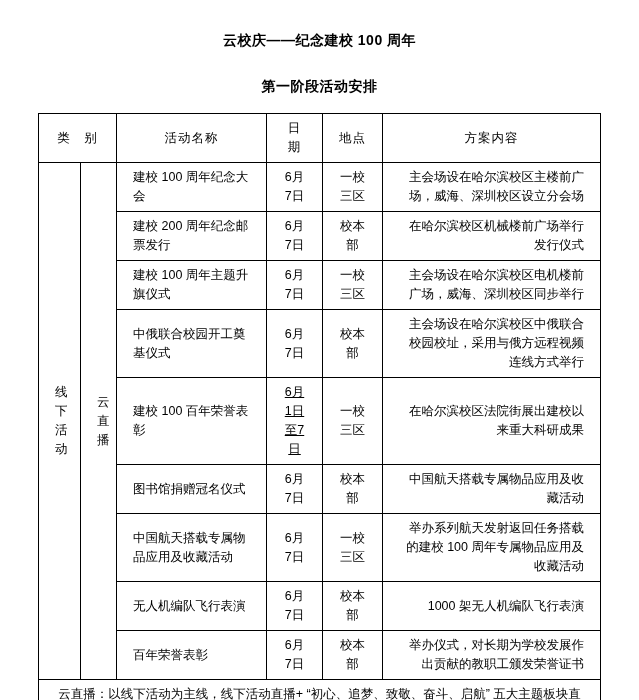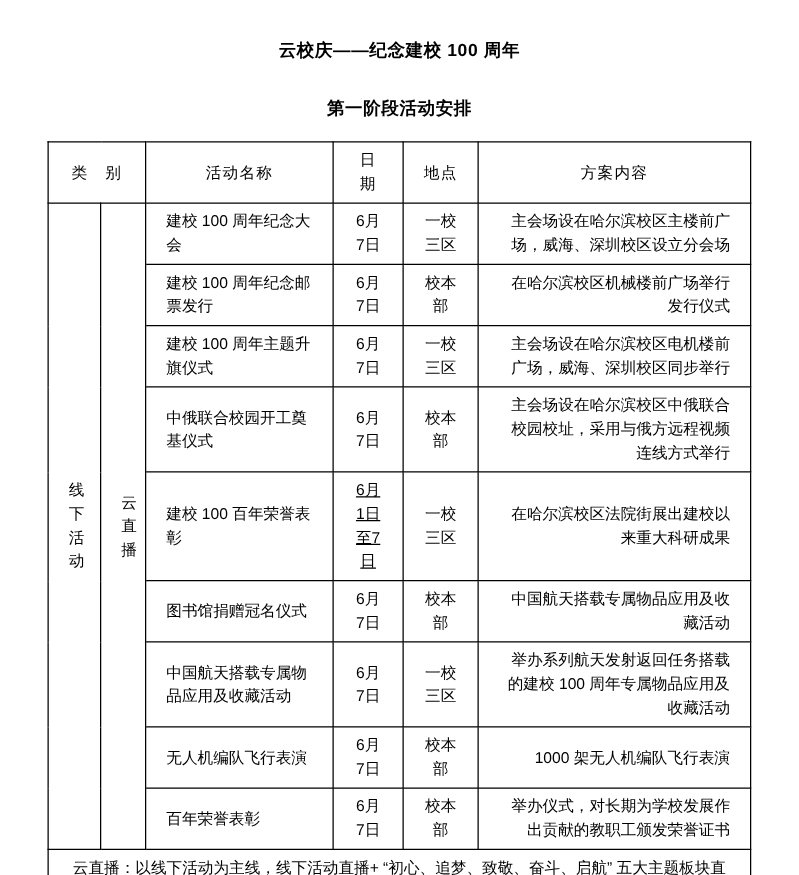--- a/index.html
+++ b/index.html
@@ -132,21 +132,21 @@
           </td>
         <td class="cat-vert" rowspan="9">
             <span class="vtext">云直播</span>
           </td>
         <td class="name">建校 100 周年纪念大会</td>
         <td class="date">6月7日</td>
         <td class="place">一校三区</td>
         <td class="content">主会场设在哈尔滨校区主楼前广场，威海、深圳校区设立分会场</td>
       </tr>
       <tr>
-        <td class="name">建校 100 周年纪念邮票发行</td>
+        <td class="name">建校 200 周年纪念邮票发行</td>
         <td class="date">6月7日</td>
         <td class="place">校本部</td>
         <td class="content">在哈尔滨校区机械楼前广场举行发行仪式</td>
       </tr>
       <tr>
         <td class="name">建校 100 周年主题升旗仪式</td>
         <td class="date">6月7日</td>
         <td class="place">一校三区</td>
         <td class="content">主会场设在哈尔滨校区电机楼前广场，威海、深圳校区同步举行</td>
       </tr>

